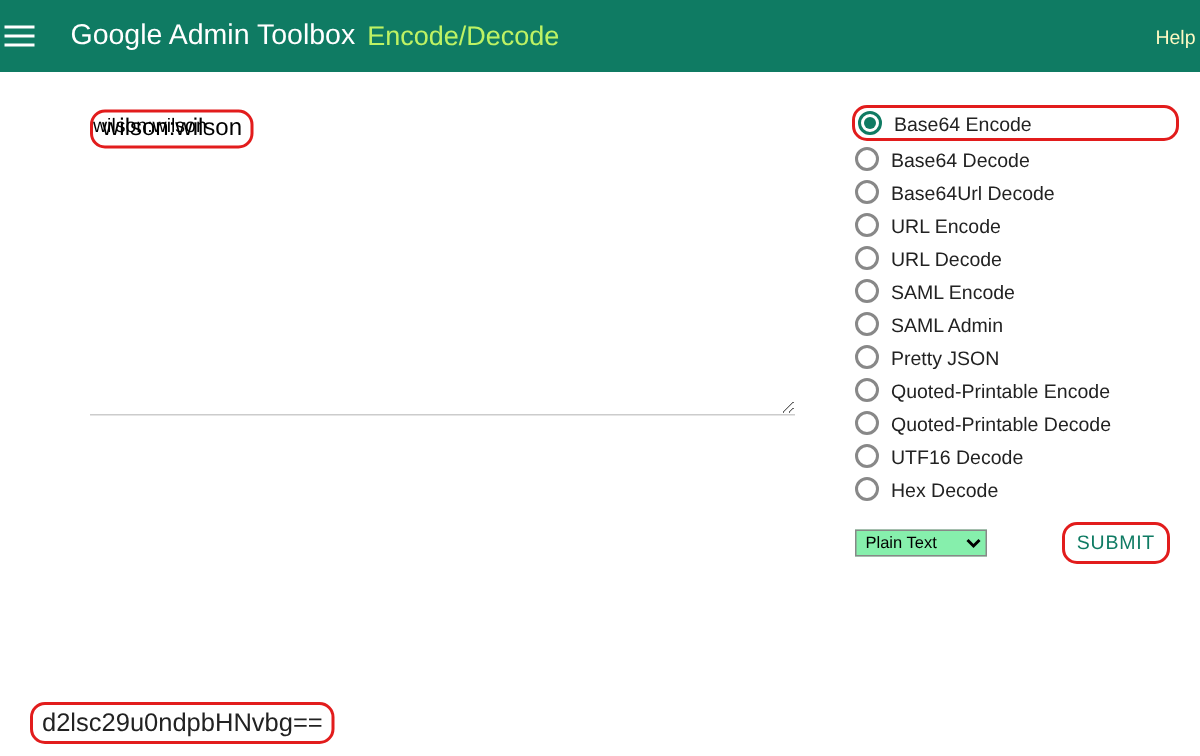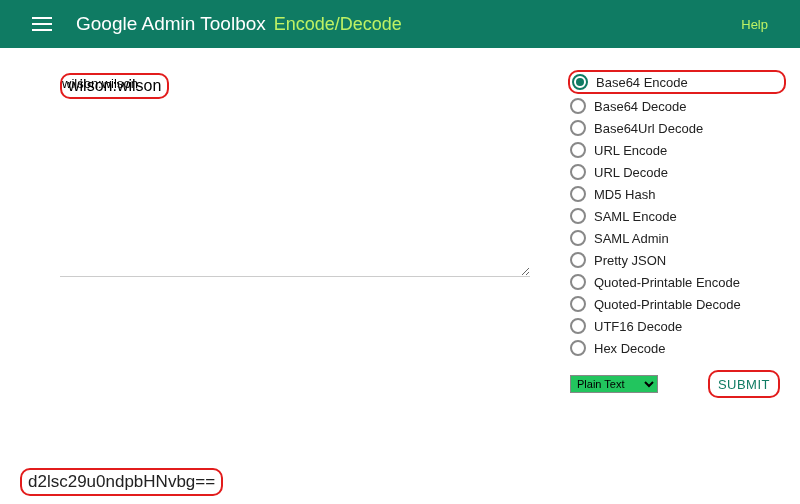--- a/index.html
+++ b/index.html
@@ -8,21 +8,21 @@
       background: #fff;
       width: 800px;
       height: 504px;
       overflow: hidden;
     }
     .header {
       background: #0f7b63;
       height: 48px;
       display: flex;
       align-items: center;
-      padding: 0 32px;
+      padding: 0 3px;
       color: #fff;
     }
     .menu-icon {
       width: 20px;
       height: 14px;
       display: flex;
       flex-direction: column;
       justify-content: space-between;
       cursor: pointer;
       margin-right: 24px;
@@ -39,21 +39,21 @@
       color: #fff;
     }
     .header-subtitle {
       font-weight: 300;
       font-size: 18px;
       color: #bef264;
       margin-left: 8px;
     }
     .header-spacer { flex: 1; }
     .help-link {
-      color: #bef264;
+      color: #fef9c3;
       font-size: 13px;
       cursor: pointer;
     }
     .content {
       padding: 24px 20px 10px 20px;
       display: flex;
       gap: 40px;
     }
     .left-col {
       flex: 1;
@@ -130,21 +130,21 @@
       align-items: center;
       justify-content: flex-start;
       gap: 50px;
       margin-top: 14px;
     }
     .format-select {
       font-size: 11px;
       padding: 1px 2px;
       width: 110px;
       border: 1px solid #888;
-      background: #22c55e;
+      background: #86efac;
     }
     .submit-btn {
       color: #0f7b63;
       font-size: 13px;
       font-weight: 500;
       background: none;
       border: none;
       cursor: pointer;
       letter-spacing: 0.5px;
     }
@@ -211,24 +211,20 @@
         <div class="radio-item">
           <span class="radio-circle"></span>
           <span>URL Encode</span>
         </div>
         <div class="radio-item">
           <span class="radio-circle"></span>
           <span>URL Decode</span>
         </div>
         <div class="radio-item">
           <span class="radio-circle"></span>
-          <span>MD5 Hash</span>
-        </div>
-        <div class="radio-item">
-          <span class="radio-circle"></span>
           <span>SAML Encode</span>
         </div>
         <div class="radio-item">
           <span class="radio-circle"></span>
           <span>SAML Admin</span>
         </div>
         <div class="radio-item">
           <span class="radio-circle"></span>
           <span>Pretty JSON</span>
         </div>

